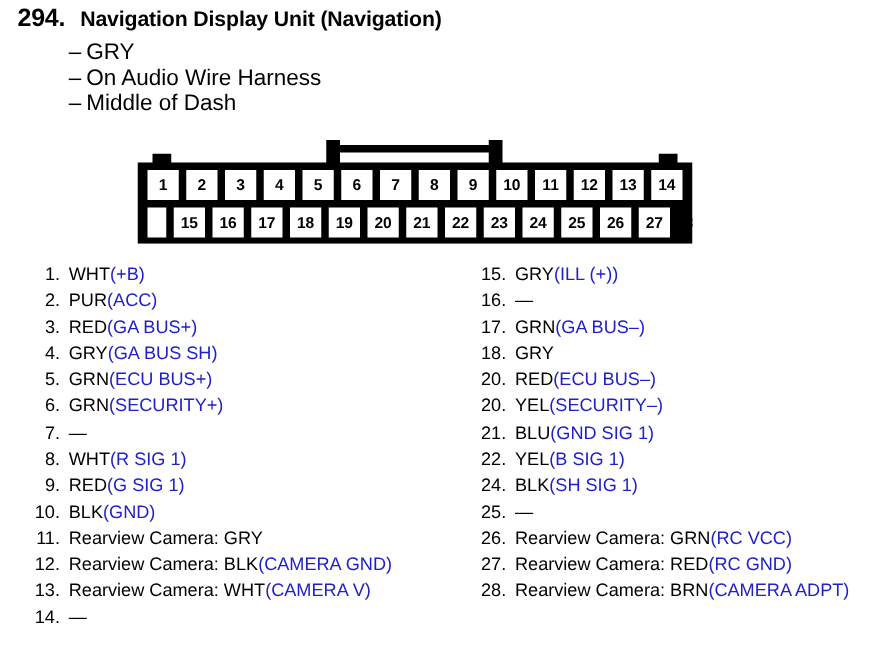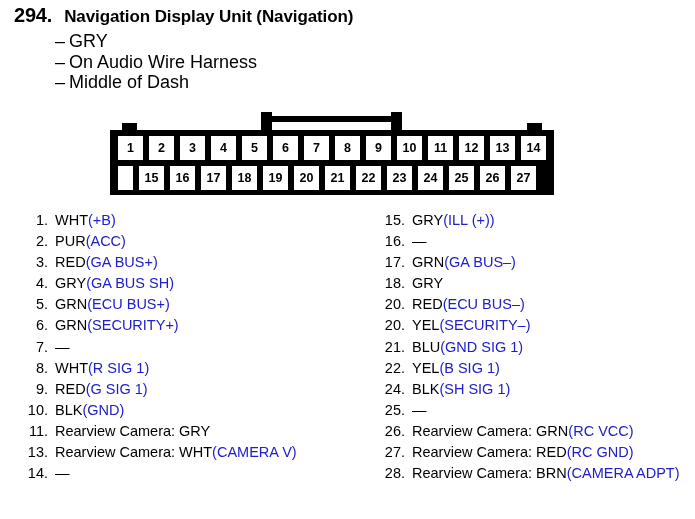--- a/index.html
+++ b/index.html
@@ -261,20 +261,25 @@
   <li class="pin-row">
       <span class="pin-index">10.</span>
       <span class="pin-desc">BLK</span>
       <span class="pin-signal"> (GND)</span>
     </li>
   <li class="pin-row">
       <span class="pin-index">11.</span>
       <span class="pin-desc">Rearview Camera: GRY</span>
     </li>
   <li class="pin-row">
+      <span class="pin-index">12.</span>
+      <span class="pin-desc">Rearview Camera: BLK</span>
+      <span class="pin-signal"> (CAMERA GND)</span>
+    </li>
+  <li class="pin-row">
       <span class="pin-index">13.</span>
       <span class="pin-desc">Rearview Camera: WHT</span>
       <span class="pin-signal"> (CAMERA V)</span>
     </li>
   <li class="pin-row">
       <span class="pin-index">14.</span>
       <span class="pin-desc pin-empty">—</span>
       <span class="pin-signal"></span>
     </li>
 </ul>

